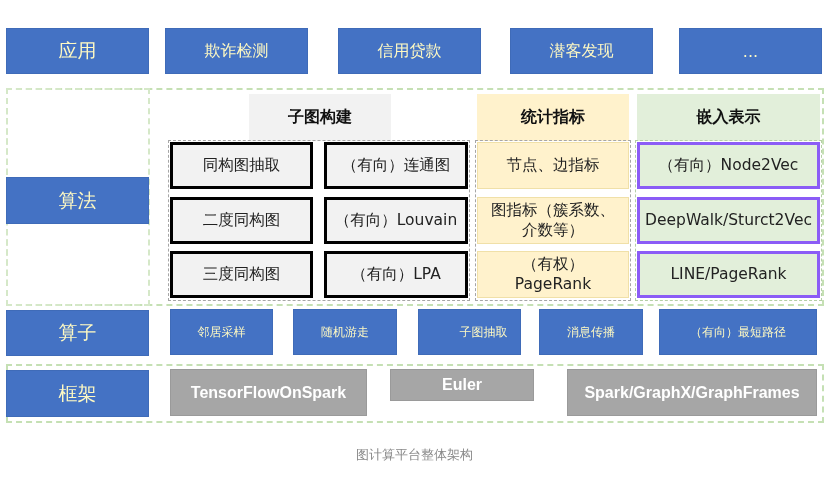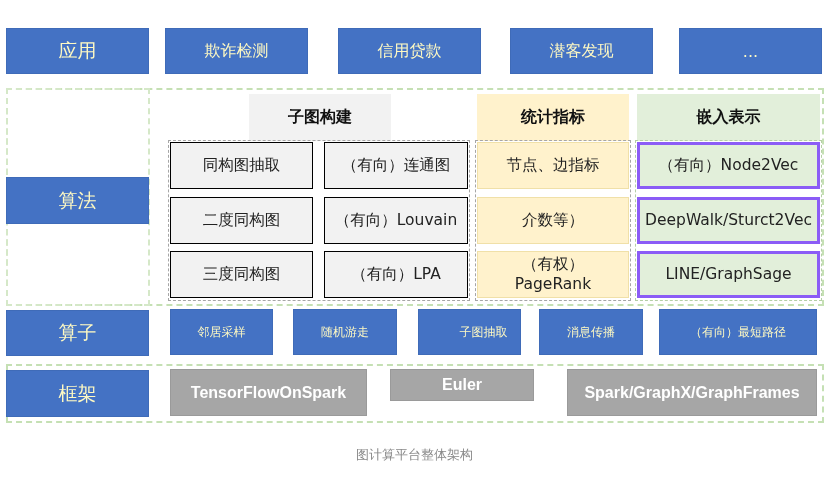--- a/index.html
+++ b/index.html
@@ -12,21 +12,21 @@
   .app { font-size:16px; }
   .op { font-size:12px; }
   .gray-fw { background:#a6a6a6; border:1px solid #9a9a9a; color:#ffffff; font-weight:bold;
              display:flex; align-items:center; justify-content:center; font-size:16px;
              font-family:"Liberation Sans", "DejaVu Sans", sans-serif; }
   .dashframe { border:2px dashed #c5e0b4; }
   .header { display:flex; align-items:center; justify-content:center; font-weight:bold;
             font-size:16px; color:#111; }
   .cell { display:flex; align-items:center; justify-content:center; text-align:center;
           font-size:15.5px; color:#222; line-height:1.25; }
-  .c-gray { background:#f2f2f2; border:1px solid #000000; }
+  .c-gray { background:#f2f2f2; border:3px solid #000000; }
   .c-yel  { background:#fff2cc; border:1px solid #f0e0a8; }
   .c-grn  { background:#e2efda; border:3px solid #8b5cf6; }
   .griddash { border:1.5px dashed #a6a6a6; }
   .caption { font-size:13px; color:#888888; text-align:center; width:100%; }
 </style>
 </head>
 <body>
 
 <div class="abs blue label" style="left:6px;top:28px;width:143px;height:46px;">应用</div>
 <div class="abs blue app" style="left:165px;top:28px;width:143px;height:46px;">欺诈检测</div>
@@ -45,32 +45,33 @@
 <div class="abs cell c-gray" style="left:324px;top:142px;width:144px;height:47px;">（有向）连通图</div>
 <div class="abs cell c-gray" style="left:170px;top:197px;width:143px;height:47px;">二度同构图</div>
 <div class="abs cell c-gray" style="left:324px;top:197px;width:144px;height:47px;">（有向）Louvain</div>
 <div class="abs cell c-gray" style="left:170px;top:251px;width:143px;height:47px;">三度同构图</div>
 <div class="abs cell c-gray" style="left:324px;top:251px;width:144px;height:47px;">（有向）LPA</div>
 
 <div class="abs header c-yel" style="left:477px;top:94px;width:152px;height:47px;border:none;">统计指标</div>
 <div class="abs griddash" style="left:475px;top:140px;width:156px;height:161px;"></div>
 <div class="abs cell c-yel" style="left:477px;top:142px;width:152px;height:47px;">节点、边指标</div>
 <div class="abs cell c-yel" style="left:477px;top:197px;width:152px;height:47px;flex-direction:column;">
+  <span>图指标（簇系数、</span>
   <span>介数等）</span>
 </div>
 <div class="abs cell c-yel" style="left:477px;top:251px;width:152px;height:47px;flex-direction:column;">
   <span>（有权）</span>
   <span>PageRank</span>
 </div>
 
 <div class="abs header c-grn" style="left:637px;top:94px;width:183px;height:47px;border:none;">嵌入表示</div>
 <div class="abs griddash" style="left:635px;top:140px;width:187px;height:161px;border-color:#b5cfa5;"></div>
 <div class="abs cell c-grn" style="left:637px;top:142px;width:183px;height:47px;">（有向）Node2Vec</div>
 <div class="abs cell c-grn" style="left:637px;top:197px;width:183px;height:47px;">DeepWalk/Sturct2Vec</div>
-<div class="abs cell c-grn" style="left:637px;top:251px;width:183px;height:47px;">LINE/GraphSage</div>
+<div class="abs cell c-grn" style="left:637px;top:251px;width:183px;height:47px;">LINE/PageRank</div>
 
 <div class="abs blue label" style="left:6px;top:310px;width:143px;height:46px;">算子</div>
 <div class="abs blue op" style="left:170px;top:309px;width:103px;height:46px;">邻居采样</div>
 <div class="abs blue op" style="left:293px;top:309px;width:104px;height:46px;">随机游走</div>
 <div class="abs blue op" style="left:418px;top:309px;width:103px;height:46px;padding-left:28px;">子图抽取</div>
 <div class="abs blue op" style="left:539px;top:309px;width:104px;height:46px;">消息传播</div>
 <div class="abs blue op" style="left:659px;top:309px;width:158px;height:46px;">（有向）最短路径</div>
 
 <div class="abs dashframe" style="left:6px;top:364px;width:818px;height:59px;"></div>
 <div class="abs blue label" style="left:6px;top:370px;width:143px;height:47px;">框架</div>

